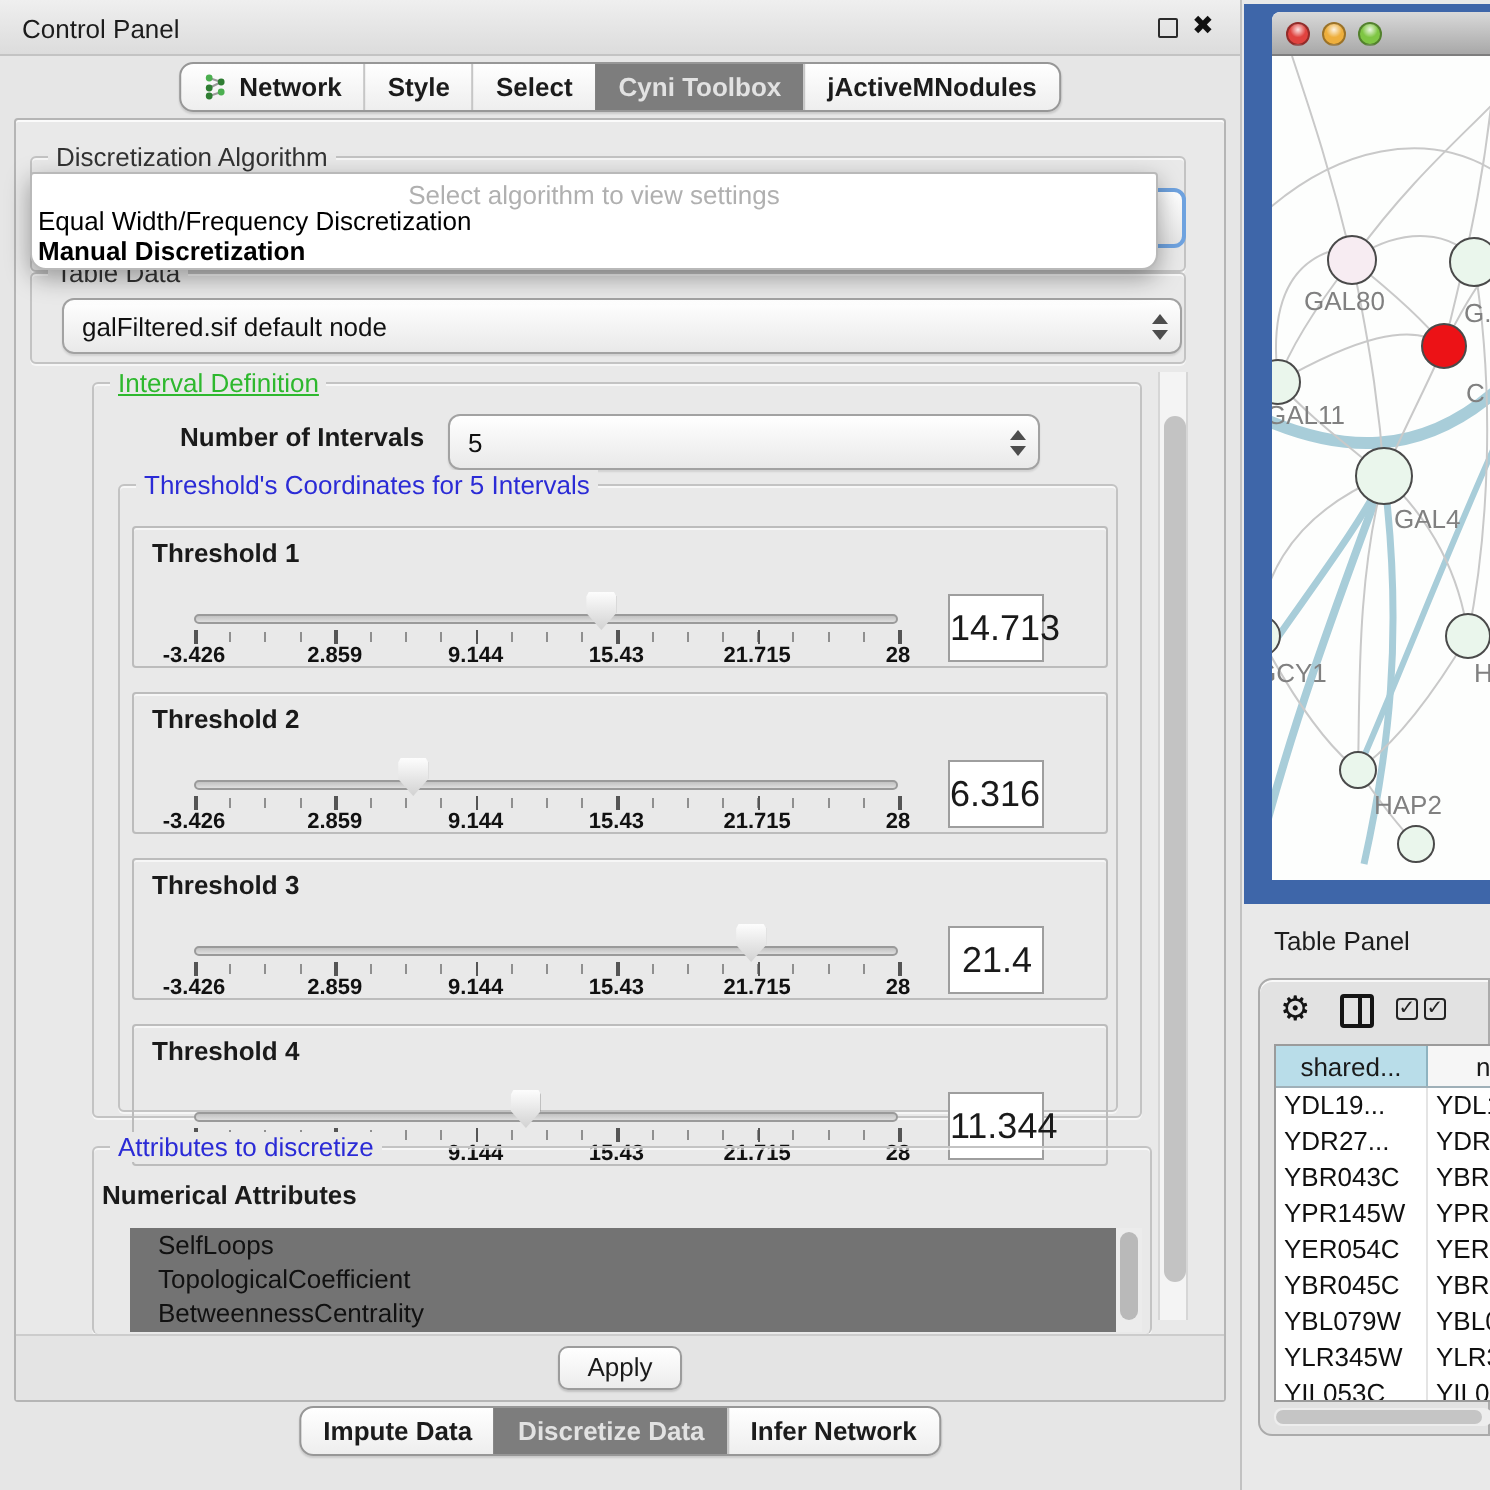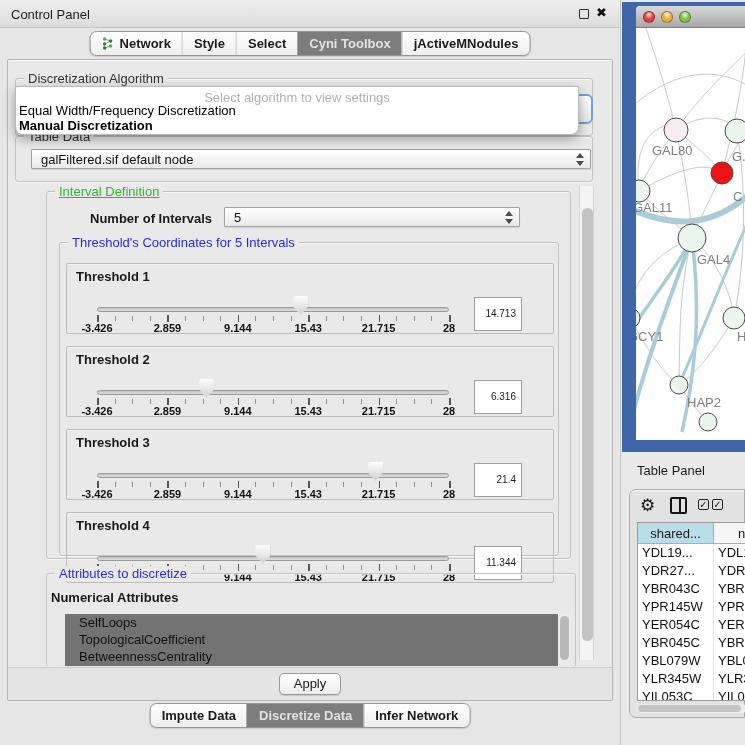--- a/index.html
+++ b/index.html
@@ -25,22 +25,22 @@
 
   #content-panel { position:absolute; left:7px; top:59px; width:606px; height:642px;
     background:#e9e9e9; border:1px solid #b5b5b5; border-radius:2px;
     box-shadow:inset 0 1px 0 #fbfbfb; }
 
   .group { position:absolute; border:1px solid #c3c3c3; border-radius:3px;
     box-shadow:inset 0 1px 0 rgba(255,255,255,.65), 0 1px 0 rgba(255,255,255,.6); }
   .group-title { position:absolute; top:-8px; left:8px; background:#e9e9e9; padding:0 4px; font-size:13px; line-height:15px; white-space:nowrap; }
   .t-green { color:#2eb82e;text-decoration:underline; } .t-blue { color:#2b2bd6; } .t-dark { color:#333; }
 
-  .combo { position:absolute; height:20px; background:linear-gradient(#ffffff,#e9e9e9);
-    border:1px solid #a2a2a2; border-radius:1px; display:flex; align-items:center;
+  .combo { position:absolute; height:28px; background:linear-gradient(#ffffff,#e9e9e9);
+    border:1px solid #a2a2a2; border-radius:6px; display:flex; align-items:center;
     padding:0 6px 0 9px; box-shadow:0 1px 1px rgba(0,0,0,.1); }
   .combo .val { flex:1; font-size:13px; color:#111; overflow:hidden; white-space:nowrap; }
   .spin { display:flex; flex-direction:column; gap:3px; margin-left:4px; }
   .spin i { width:0; height:0; border-left:4px solid transparent; border-right:4px solid transparent; }
   .spin .up { border-bottom:5px solid #4d4d4d; }
   .spin .dn { border-top:5px solid #4d4d4d; }
 
   
   #algo-popup { position:absolute; left:7px; top:26px; width:564px; height:49px; background:#ffffff;
     border:1px solid #b9b9b9; border-radius:2px 2px 8px 8px; box-shadow:0 4px 12px rgba(0,0,0,.35); z-index:30; overflow:hidden; }
@@ -64,21 +64,21 @@
     border-radius:3px; background:linear-gradient(#c2c2c2,#dedede); }
   .thumb { position:absolute; top:32px; width:15px; height:19px;
     background:linear-gradient(#fdfdfd,#d2d2d2); clip-path:polygon(8% 0,92% 0,100% 12%,100% 55%,50% 100%,0 55%,0 12%);
     filter:drop-shadow(0 0 1px #777); }
   .ticks { position:absolute; left:0; top:52px; width:100%; height:5px;
     background:repeating-linear-gradient(to right,#8f8f8f 0,#8f8f8f 1px,transparent 1px,transparent 5%); }
   .major-tick { position:absolute; top:-1px; width:1.5px; height:7px; background:#555; }
   .tick-labels { position:absolute; left:0; top:58px; width:100%; height:12px; }
   .tick-label { position:absolute; transform:translateX(-50%); font-size:11px; font-weight:bold; color:#111; white-space:nowrap; }
   .val-box { position:absolute; right:31px; top:33px; width:48px; height:34px; background:#fff;
-    border:1px solid #9e9e9e; font-size:10px; text-align:right; line-height:32px; padding-right:5px; }
+    border:1px solid #9e9e9e; font-size:18px; text-align:right; line-height:32px; padding-right:5px; }
 
   
   #attr-list-box { position:absolute; left:18px; top:40px; width:506px; height:52px; background:#737373; overflow:hidden; }
   .attr-item { padding-left:14px; height:17px; line-height:17px; font-size:13px; color:#111; white-space:nowrap; }
   #attr-scroll { position:absolute; right:0; top:0; width:13px; height:52px; background:#ececec; }
   #attr-thumb { position:absolute; left:2px; top:2px; width:9px; height:44px; background:#b9b9b9; border-radius:5px; }
 
   #apply-strip { position:absolute; left:0; top:607px; width:604px; height:33px; background:#e4e4e4; border-top:1px solid #cccccc; }
   #apply-btn { position:absolute; left:50%; transform:translateX(-50%); top:5px; width:62px; height:22px;
     background:linear-gradient(#ffffff,#ececec); border:1px solid #9c9c9c; border-radius:5px;

